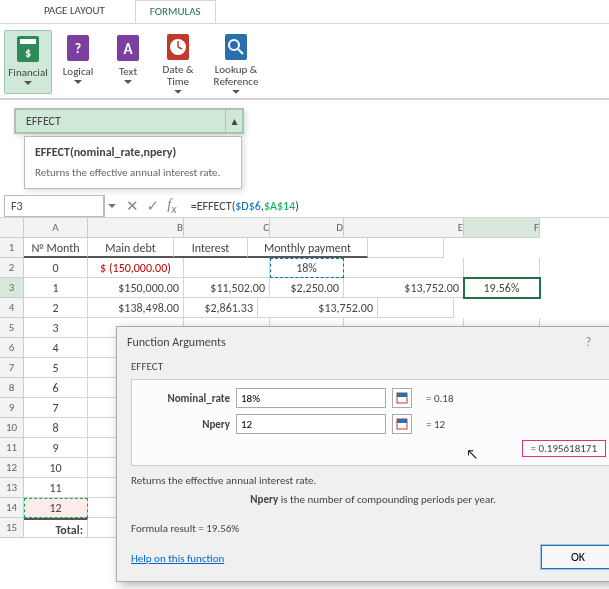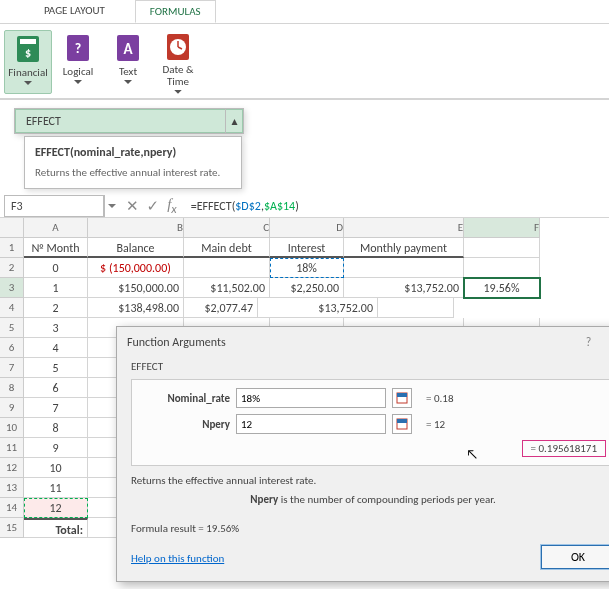--- a/index.html
+++ b/index.html
@@ -126,20 +126,34 @@
           <line x1="15" y1="15" x2="15" y2="9" stroke="#c0392b" stroke-width="1.5"></line>
           <line x1="15" y1="15" x2="19" y2="17" stroke="#c0392b" stroke-width="1.5"></line>
         </svg>
     </div>
     <div class="rb-label" style="white-space:pre">Date &amp;
 Time</div>
     <svg class="drop" viewBox="0 0 8 4">
         <path d="M0 0 L4 4 L8 0 Z" fill="#555"></path>
       </svg>
   </div>
+  <div class="rb-btn" style="width:64px">
+    <div class="rb-icon">
+      <svg width="30" height="30">
+          <rect x="4" y="2" width="22" height="26" rx="2" fill="#2a6fb0"></rect>
+          <circle cx="13" cy="13" r="5" fill="none" stroke="#fff" stroke-width="2"></circle>
+          <line x1="17" y1="17" x2="22" y2="22" stroke="#fff" stroke-width="2"></line>
+        </svg>
+    </div>
+    <div class="rb-label" style="white-space:pre">Lookup &amp;
+Reference</div>
+    <svg class="drop" viewBox="0 0 8 4">
+        <path d="M0 0 L4 4 L8 0 Z" fill="#555"></path>
+      </svg>
+  </div>
 </div>
 
 <div class="func-drop">
   <div class="func-item">EFFECT</div>
   <div class="func-scroll">▴</div>
 </div>
 <div class="func-tip">
   <div class="func-tip-title">EFFECT(nominal_rate,npery)</div>
   <div class="func-tip-desc">Returns the effective annual interest rate.</div>
 </div>
@@ -155,42 +169,41 @@
         <path d="M0 0 L4 4 L8 0 Z" fill="#777"></path>
       </svg>
     </div>
   <div class="fx-btns">
     <span style="font-size:15px">✕</span>
     <span style="font-size:15px">✓</span>
     <span style="font-style:italic;font-family:serif;font-size:15px">f<sub>x</sub></span>
   </div>
   <div class="fx-input">
     <span>=EFFECT(</span>
-      <span class="formula-ref1">$D$2</span>
+      <span class="formula-ref1">$D$6</span>
       <span>,</span>
       <span class="formula-ref2">$A$14</span>
       <span>)</span>
   </div>
 </div>
 
 <div class="sheet">
   <div class="corner"></div>
   <div class="col-heads">
     <div class="col-h c-a">A</div>
     <div class="col-h c-b">B</div>
     <div class="col-h c-c">C</div>
     <div class="col-h c-d">D</div>
     <div class="col-h c-e">E</div>
     <div class="col-h c-f sel">F</div>
   </div>
   <div class="rows">
     <div class="row">
         <div class="row-h">1</div>
       <div class="cell c-a hdr">№ Month</div>
-      <div class="cell c-b hdr">Balance</div>
       <div class="cell c-c hdr">Main debt</div>
       <div class="cell c-d hdr">Interest</div>
       <div class="cell c-e hdr">Monthly payment</div>
       <div class="cell c-f"></div>
     </div>
     <div class="row">
         <div class="row-h">2</div>
       <div class="cell c-a">0</div>
       <div class="cell c-b red">$ (150,000.00)</div>
       <div class="cell c-c"></div>
@@ -204,21 +217,21 @@
       <div class="cell c-b">$150,000.00</div>
       <div class="cell c-c">$11,502.00</div>
       <div class="cell c-d">$2,250.00</div>
       <div class="cell c-e">$13,752.00</div>
       <div class="cell c-f sel-cell">19.56%</div>
     </div>
     <div class="row">
         <div class="row-h">4</div>
       <div class="cell c-a">2</div>
       <div class="cell c-b">$138,498.00</div>
-      <div class="cell c-d">$2,077.47</div>
+      <div class="cell c-d">$2,861.33</div>
       <div class="cell c-e">$13,752.00</div>
       <div class="cell c-f"></div>
     </div>
     <div class="row">
         <div class="row-h">5</div>
         <div class="cell c-a">3</div>
         <div class="cell c-b"></div>
         <div class="cell c-c"></div>
         <div class="cell c-d"></div>
         <div class="cell c-e"></div>

